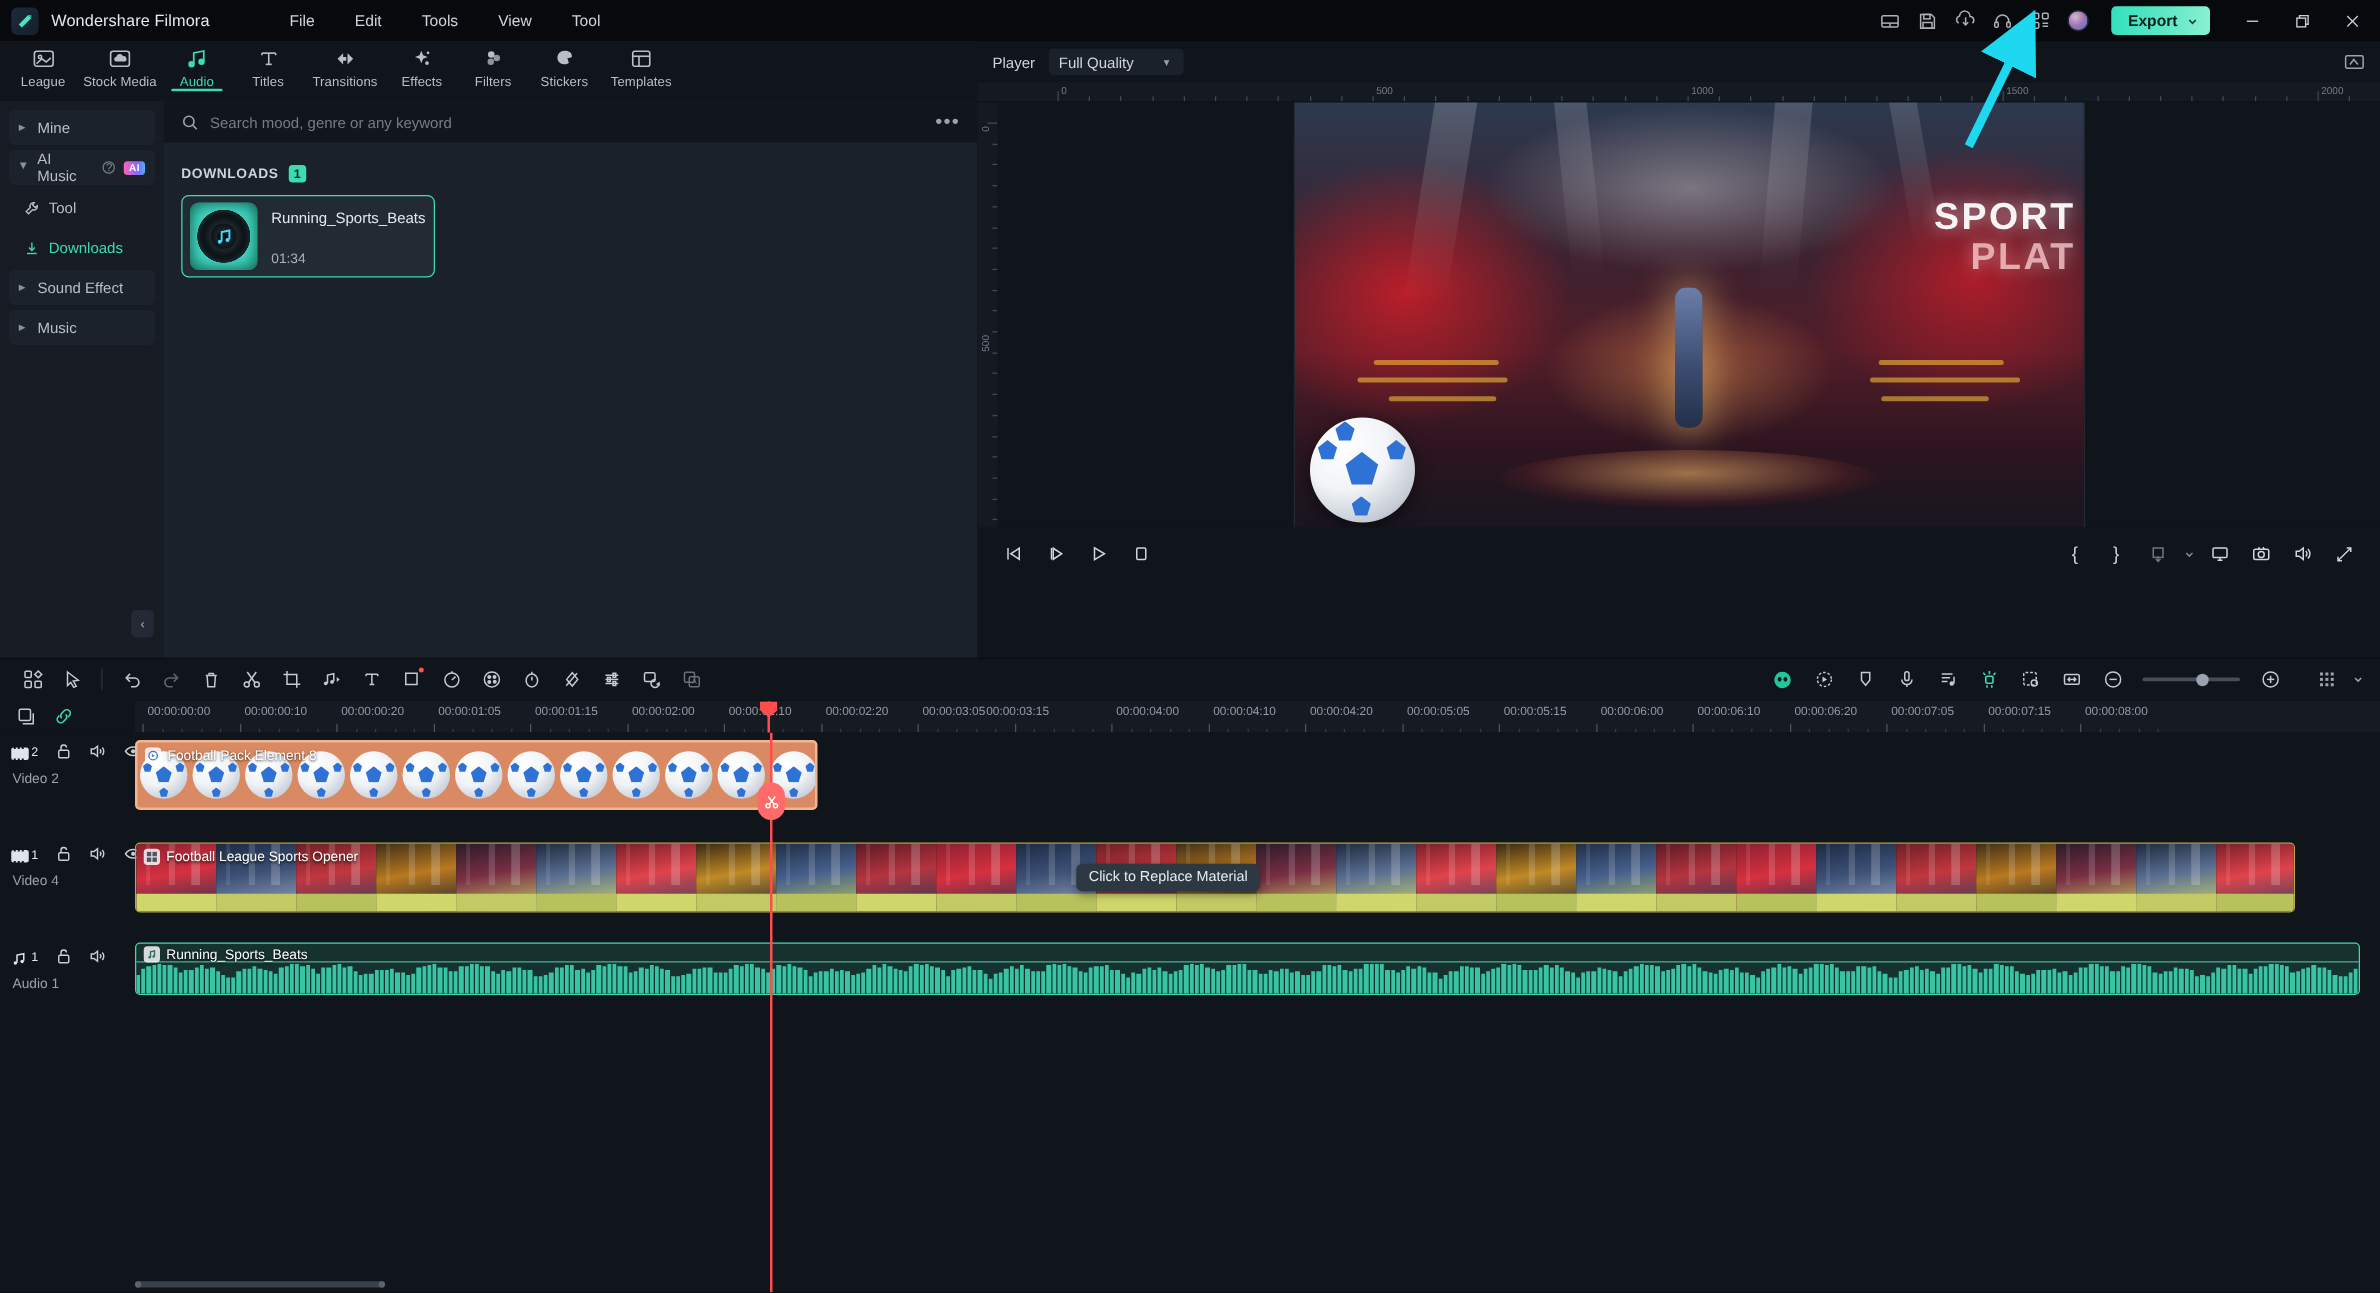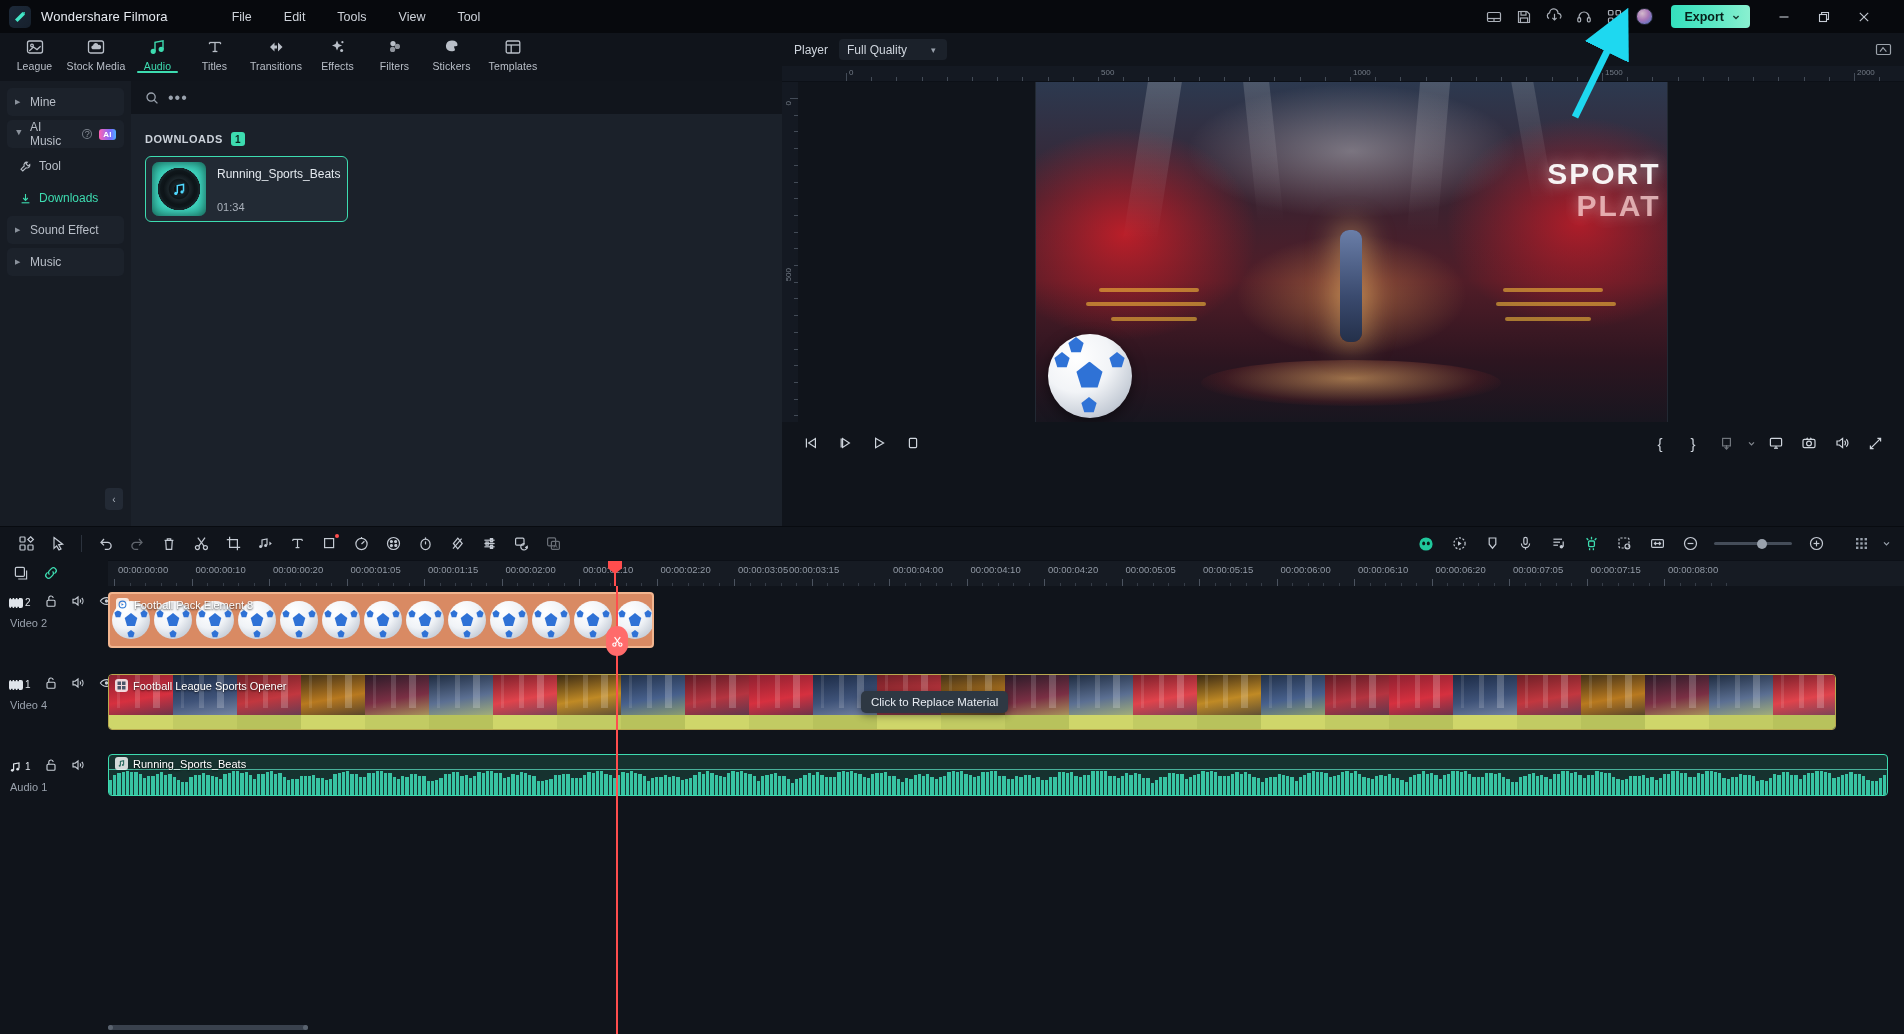--- a/index.html
+++ b/index.html
@@ -23,21 +23,21 @@
     display:flex;align-items:center;justify-content:center;
   }
   .logo svg{display:block}
   .app-name { margin-left:10px; font-size:13px; color:#e6eaf0; letter-spacing:.1px;}
   .menubar { display:flex; margin-left:48px; gap:0; }
   .menu-item { padding:4px 16px; font-size:12.5px; color:#ced3da; cursor:default; border-radius:3px;}
   .doc-title {
     position:absolute; left:0; right:0; text-align:center; font-size:12.5px; color:#d4d9e0;
     pointer-events:none;
   }
-  .tb-right { margin-left:auto; display:flex; align-items:center; gap:0; padding-right:20px;}
+  .tb-right { margin-left:auto; display:flex; align-items:center; gap:0; padding-right:2px;}
   .tb-ico { width:30px;height:30px;display:flex;align-items:center;justify-content:center;opacity:.85;}
   .avatar {
     width:17px;height:17px;border-radius:50%;
     background:radial-gradient(circle at 35% 30%,#f8d9ee,#c58bd6 45%,#7a86e0 80%);
     border:1px solid #2a3140;
   }
   .export-btn {
     margin-left:12px; height:23px; padding:0 3px 0 13px; border-radius:4px;
     background:linear-gradient(90deg,#34e0bd,#5de8c5 55%,#8af0d0);
     color:#06201a; font-size:12.5px; font-weight:bold; display:flex; align-items:center; gap:7px;
@@ -502,20 +502,21 @@
         </div>
 
         <div class="content-col">
           <div class="searchrow">
             <span style="display:inline-flex">
               <svg width="14" height="14" viewBox="0 0 14 14" fill="none" stroke="#9aa2ad" stroke-width="1.3">
                   <circle cx="6.1" cy="6.1" r="4.1"></circle>
                   <line x1="9.3" y1="9.3" x2="12.4" y2="12.4"></line>
                 </svg>
             </span>
+            <input class="search-input" value="" placeholder="Search mood, genre or any keyword" style="">
             <span class="dots">•••</span>
           </div>
 
           <div class="dl-head">
             <span class="dl-title">DOWNLOADS</span>
             <span class="dl-count">1</span>
           </div>
 
           <div class="card-grid">
             <div class="audio-card">

